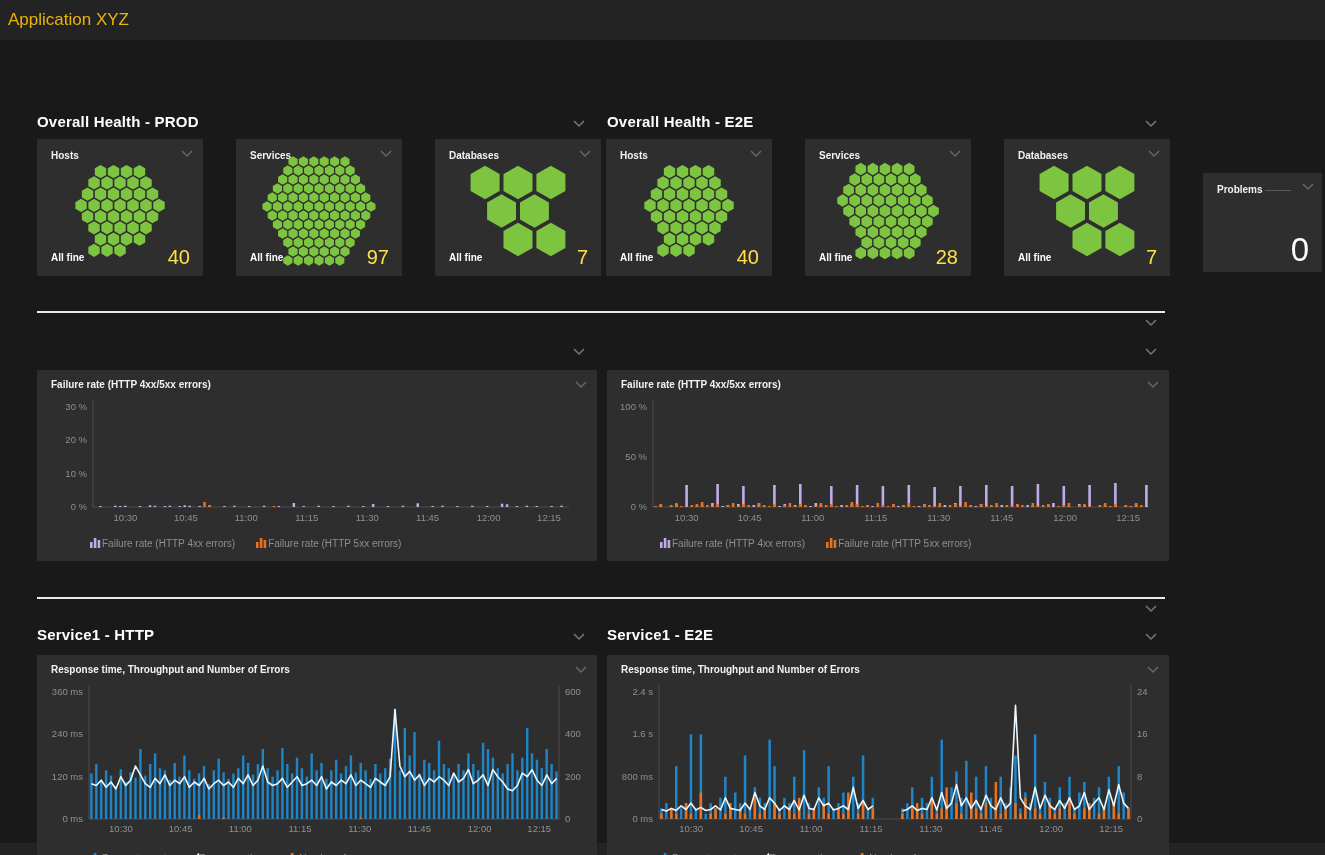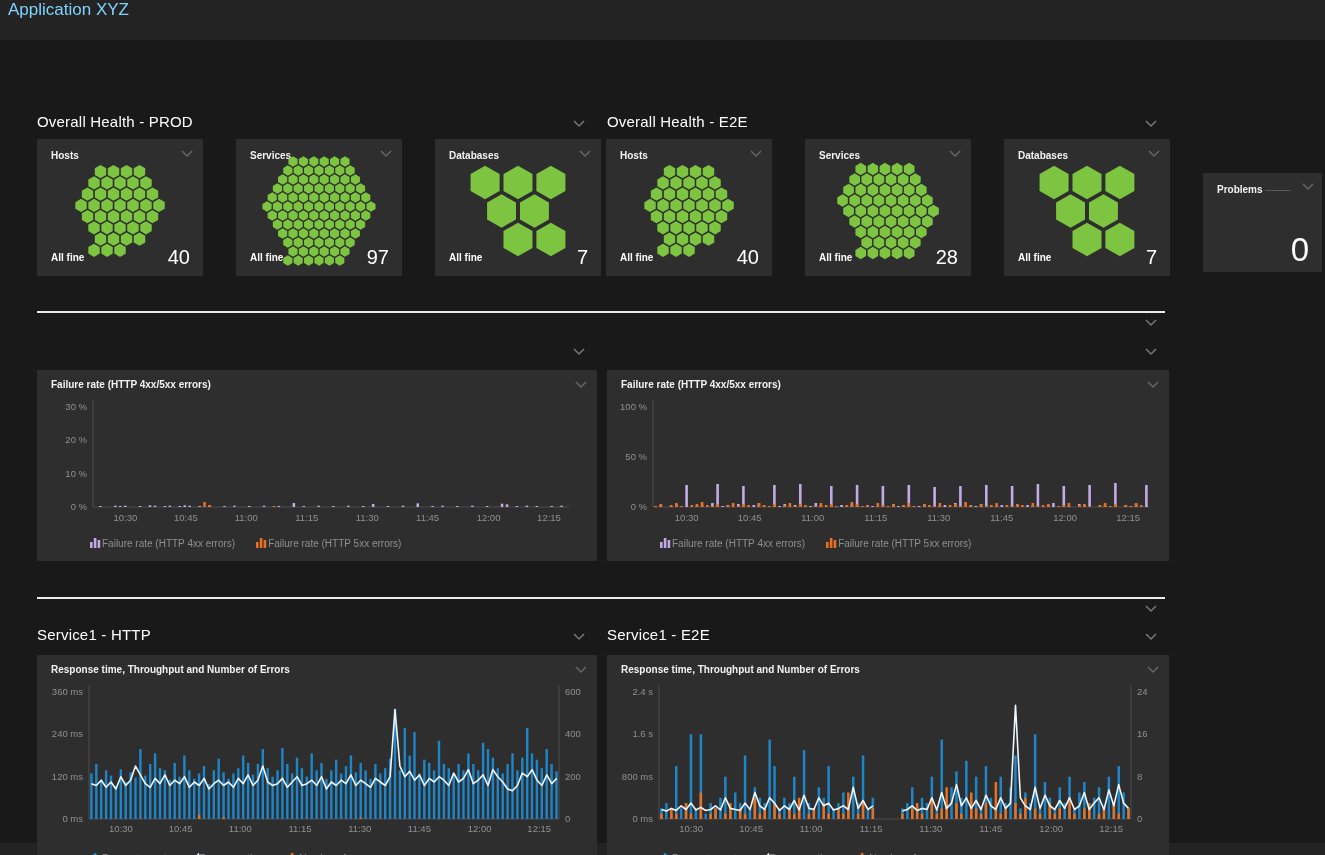--- a/index.html
+++ b/index.html
@@ -9,26 +9,26 @@
     background:#232323;
     color:#fff;
     overflow:hidden;
     position:relative;
   }
   .canvas {
     position:absolute; left:0; top:40px; width:1325px; height:803px;
     background:#191919;
   }
   .page-title {
-    position:absolute; left:8px; top:0;
-    font-size:17px; color:#7dd3fc; font-weight:400;
+    position:absolute; left:8px; top:10px;
+    font-size:17px; color:#eab308; font-weight:400;
   }
   .section-header {
     position:absolute;
-    font-size:15px; font-weight:normal; color:#fff;
+    font-size:15px; font-weight:bold; color:#fff;
     letter-spacing:.2px;
   }
   .chev {
     position:absolute; width:14px; height:10px; cursor:pointer;
   }
   .tile {
     position:absolute; background:#2e2e2e; border-radius:1px;
   }
   .tile-title {
     position:absolute; left:14px; top:11px;
@@ -37,21 +37,21 @@
   .tile-chev { position:absolute; right:9px; top:10px; }
   .hexwrap {
     position:absolute; left:50%; top:54%; transform:translate(-50%,-50%);
   }
   .status-text {
     position:absolute; left:14px; bottom:13px;
     font-size:10px; font-weight:bold; color:#fff;
   }
   .entity-count {
     position:absolute; right:13px; bottom:7px;
-    font-size:20px; font-weight:400; color:#ffffff;
+    font-size:20px; font-weight:400; color:#fde047;
   }
   .problems-count {
     position:absolute; right:13px; bottom:3px;
     font-size:33px; font-weight:300; color:#fafafa;
   }
   .problems-rule {
     position:absolute; left:62px; top:17px; width:26px; height:1px; background:#5a5a5a;
   }
   .divider {
     position:absolute; height:2px; background:#eaeaea;

